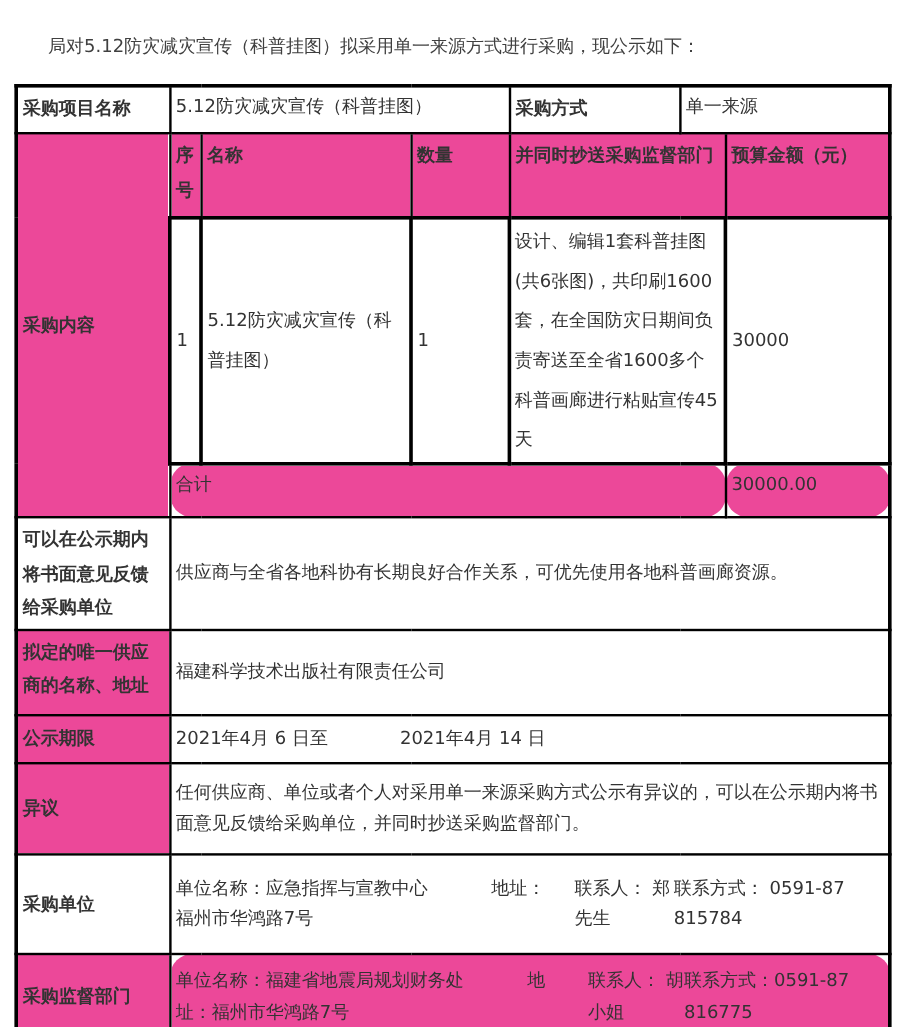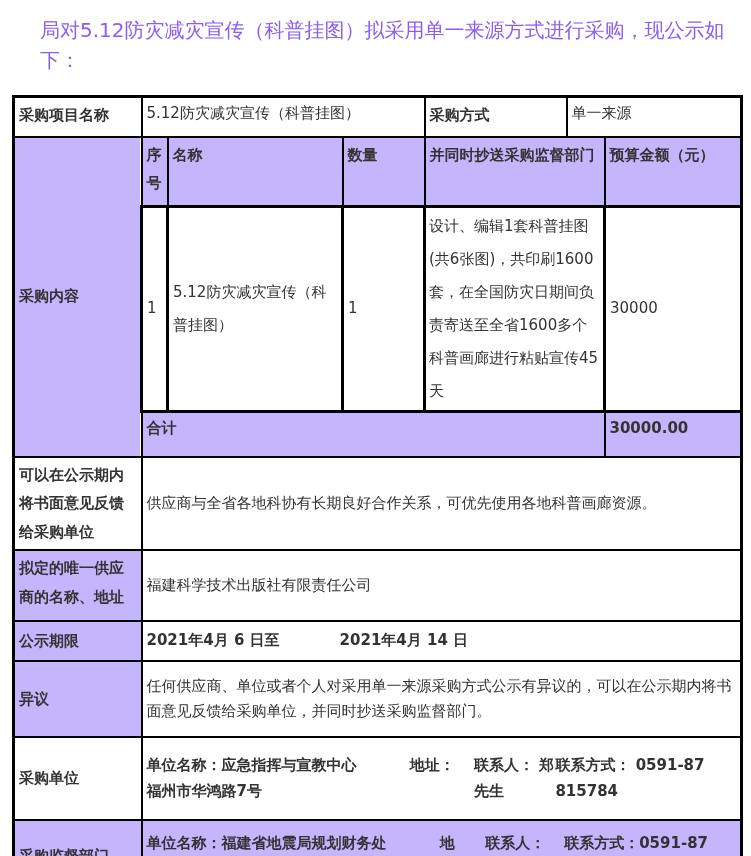--- a/index.html
+++ b/index.html
@@ -10,24 +10,24 @@
     color: #333333;
     width: 751px;
   }
   .page {
     width: 751px;
     min-height: 856px;
     position: relative;
     box-sizing: border-box;
   }
   .intro {
-    font-size: 20px;
-    color: #8b5cf6;
+    font-size: 15px;
+    color: #404040;
     margin: 0;
-    padding: 15px 10px 0 40px;
+    padding: 27px 10px 0 40px;
     line-height: 1.5;
   }
   table.notice {
     border-collapse: collapse;
     table-layout: fixed;
     width: 728px;
     margin: 20px 0 0 12px;
     border: 3px solid #000;
   }
   td {
@@ -36,22 +36,22 @@
     padding: 3px 4px;
     vertical-align: middle;
     word-break: break-all;
     line-height: 1.7;
     overflow: hidden;
   }
   td.label {
     font-weight: bold;
     line-height: 1.9;
   }
-  .gray { background: #c4b5fd; }
-  .bold { font-weight: bold; }
+  .gray { background: #ec4899; }
+  .bold { font-weight: normal; border-radius: 18px; }
   .va-top { vertical-align: top; }
   tr.item-row td { border-width: 3px; }
   td.spec-cell { line-height: 2.2; padding: 2px 3px; }
   td.name-cell { line-height: 2.2; }
   .pre { white-space: pre-wrap; }
   .contact-block { display: flex; flex-direction: row; gap: 14px; padding: 4px 0; }
   .contact-line1 span:first-child { margin-right: 48px; }
   .contact-line2 { display: flex; justify-content: space-between; padding-right: 24px; }
 </style>
 </head>

